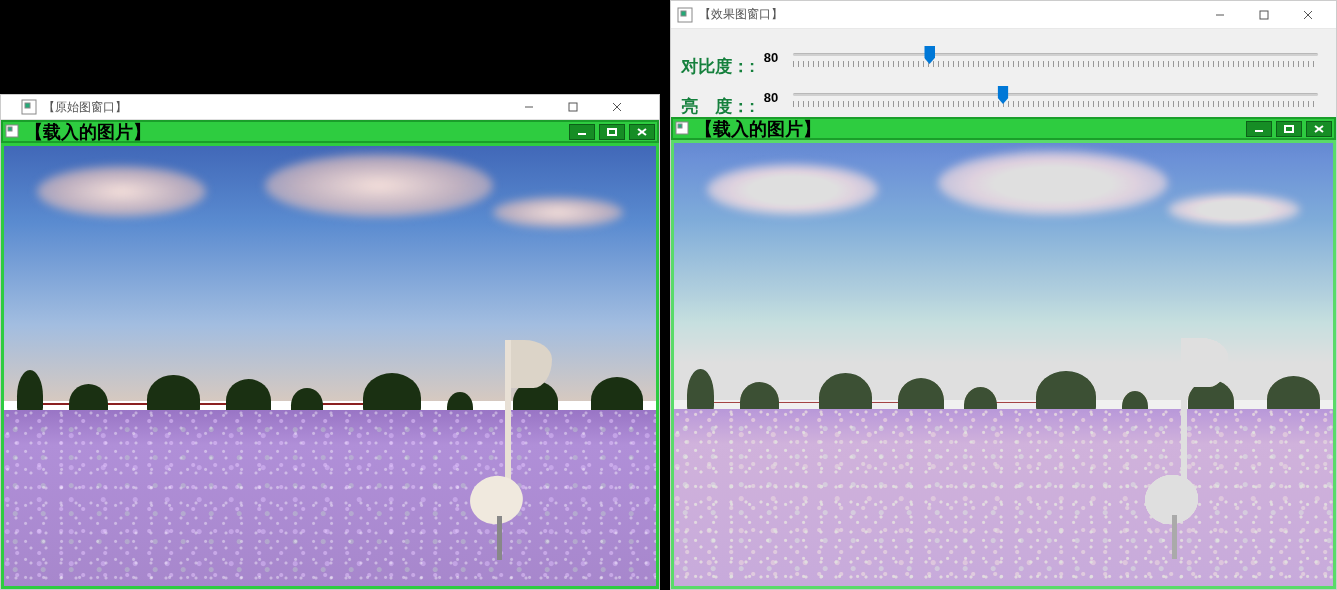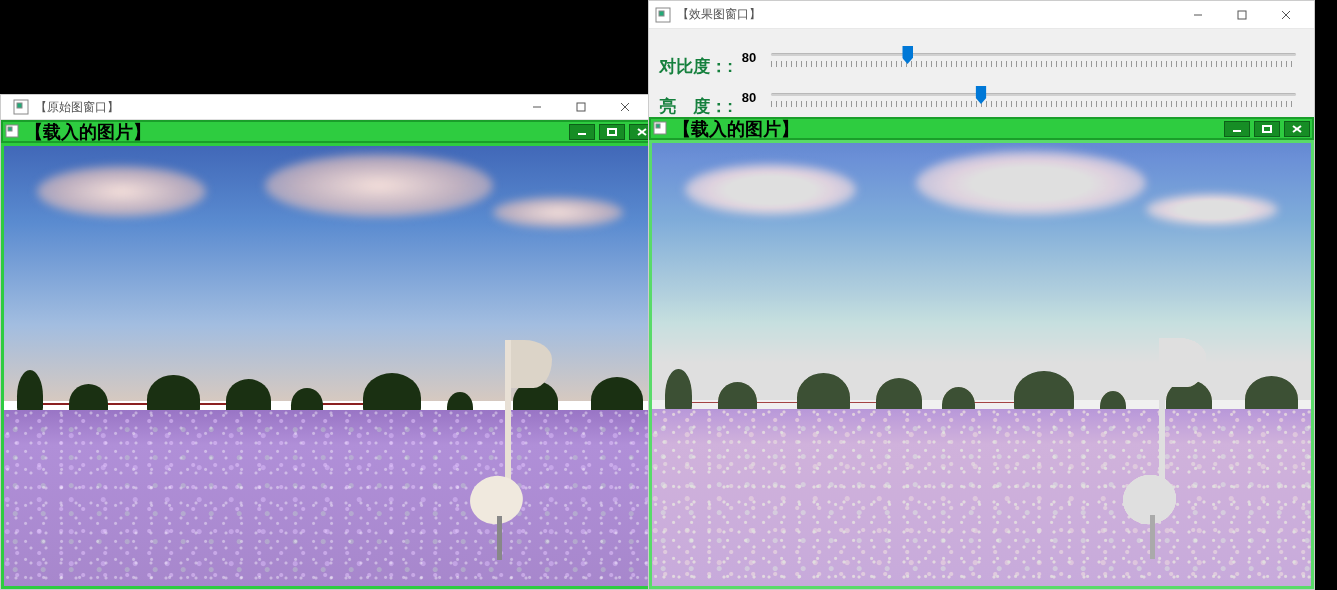--- a/index.html
+++ b/index.html
@@ -22,21 +22,21 @@
       height: 496px;
       background: #fff;
       border: 1px solid #ccc;
     }
     .left-window .titlebar {
       height: 25px;
       background: #fff;
       border-bottom: 1px solid #e0e0e0;
       display: flex;
       align-items: center;
-      padding: 0 12px;
+      padding: 0 20px;
     }
     .titlebar .app-icon {
       width: 16px;
       height: 16px;
       margin-right: 6px;
       display: inline-flex;
       align-items: center;
       justify-content: center;
     }
     .titlebar .title {
@@ -155,21 +155,21 @@
     .note-stem { position:absolute; left:55%; top:0; width:5%; height:75%; background:#e8e0d5; }
     .note-flag { position:absolute; left:55%; top:0; width:40%; height:22%;
        background:#dcd4c8; border-radius: 0 60% 40% 0 / 0 40% 60% 0; }
     .note-head { position:absolute; left:25%; top:62%; width:45%; height:22%;
        background:#f0e9de; border-radius:50%; transform:rotate(-12deg); }
     .note-post { position:absolute; left:48%; top:80%; width:4%; height:20%; background:#888; }
 
     
     .right-window {
       position: absolute;
-      left: 648px;
+      left: 670px;
       top: 0;
       width: 667px;
       height: 590px;
       background: #f0f0f0;
       border: 1px solid #ccc;
     }
     .right-window .titlebar {
       height: 28px;
       background: #fff;
       display: flex;

